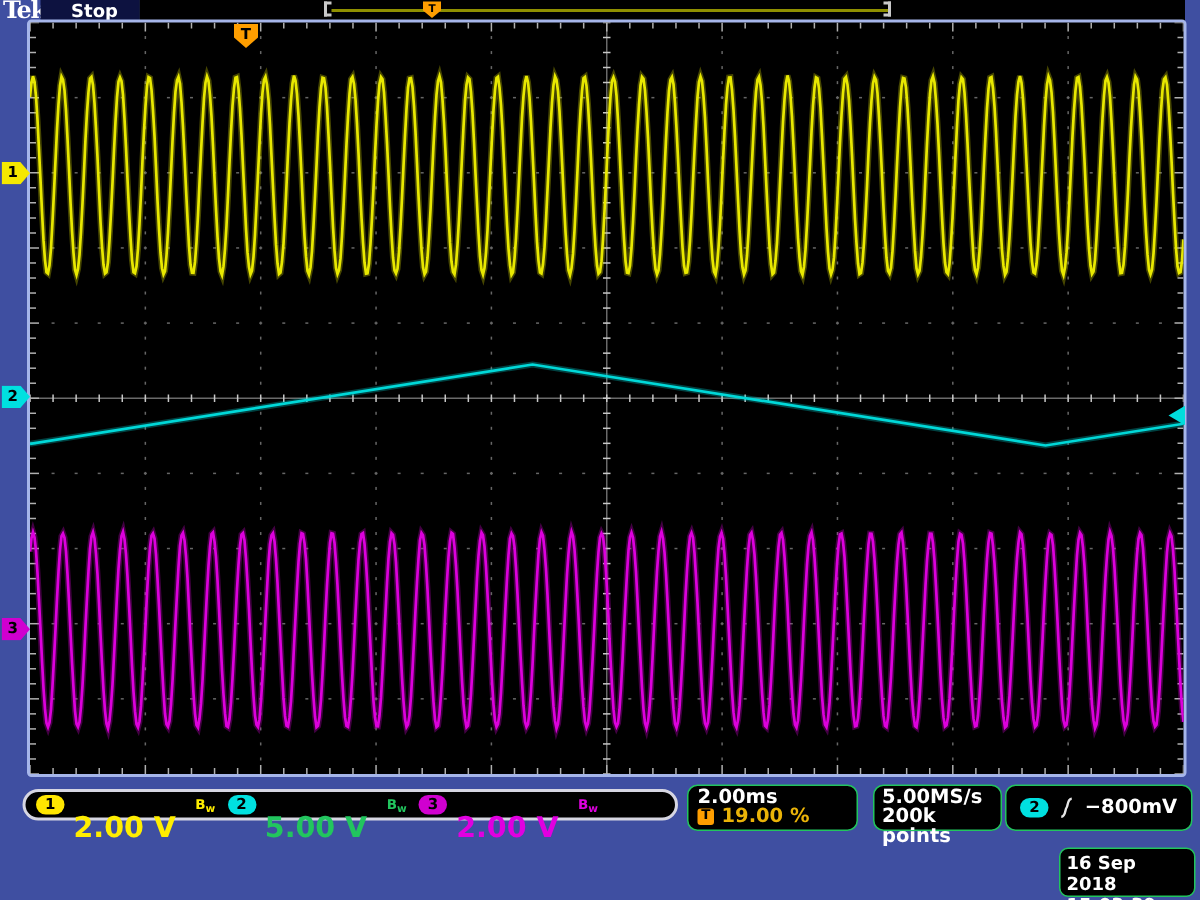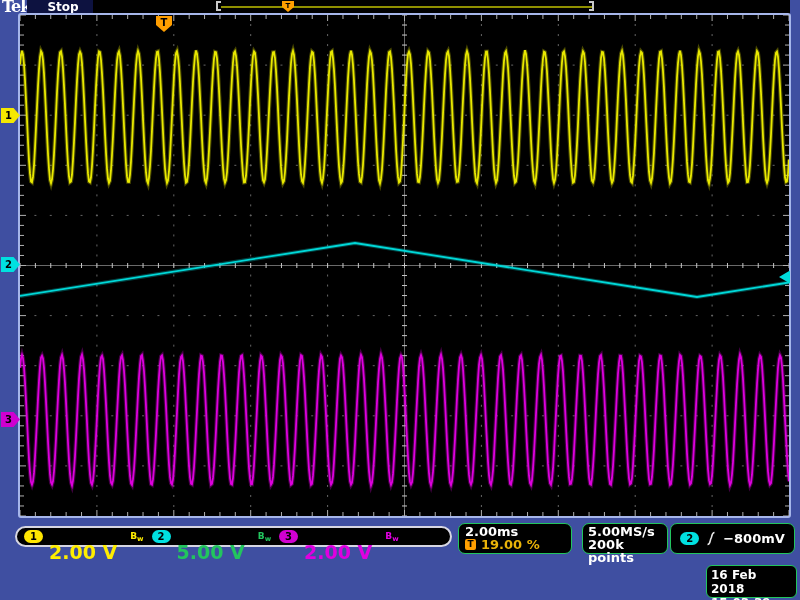--- a/index.html
+++ b/index.html
@@ -1223,17 +1223,17 @@
 
   <div class="box trig-box">
     <span class="badge b2">2</span>
     <svg width="10" height="15">
       <path d="M1.5,13.5 C4.5,13.5 4,8.5 5,7.5 C6,6.5 5.5,1.5 8.5,1.5" stroke="#e6e6e6" stroke-width="1.6" fill="none"></path>
     </svg>
     <span>−800mV</span>
   </div>
 
   <div class="box date-box">
-    <div>16 Feb  2018</div>
+    <div>16 Sep  2018</div>
     <div>15:03:39</div>
   </div>
 
 </div>
 
 </body></html>

